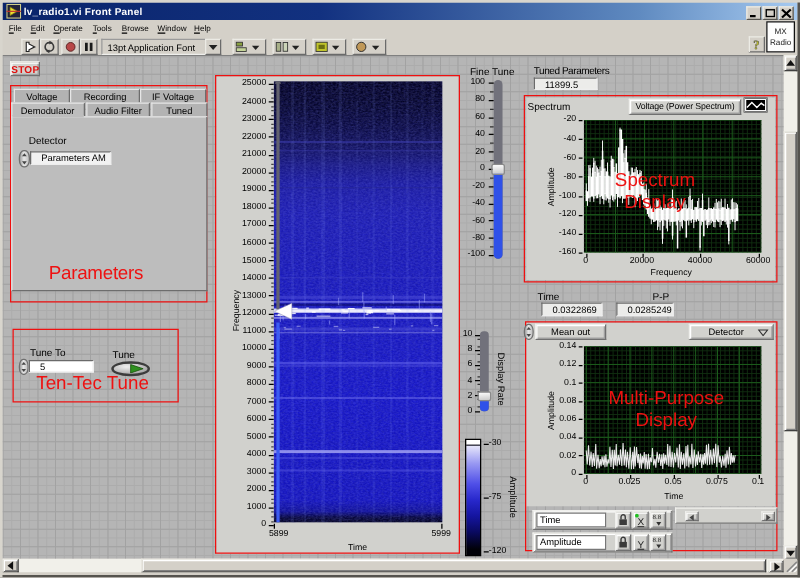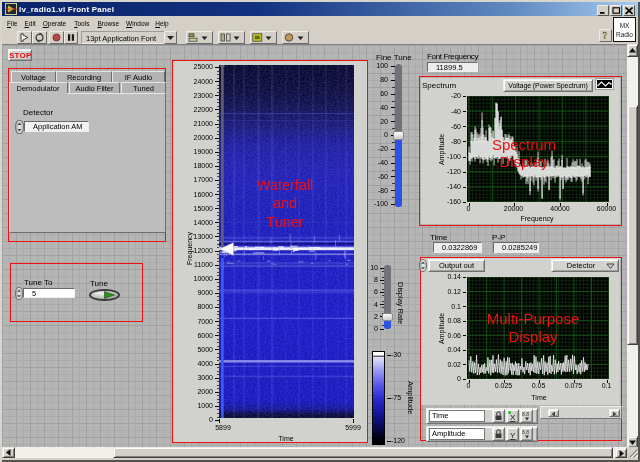--- a/index.html
+++ b/index.html
@@ -102,44 +102,46 @@
 <div class="tb" style="left:599px;top:29px;width:13px;height:13px"><svg width="11" height="11">
       <text x="2.5" y="9" font-size="10" font-weight="bold" fill="#caca30" stroke="#444" stroke-width="0.35" font-family="Liberation Serif">?</text>
     </svg></div>
 <div class="abs" style="left:613px;top:17px;width:23px;height:25px;background:#fdfdfd;border:1px solid #111;font-size:6.5px;text-align:center;line-height:1.45;padding-top:3px;color:#222">MX<br>Radio</div>
 
 <div class="panel">
 <div class="raised abs" style="left:6px;top:4px;width:24px;height:12px;text-align:center"><span style="color:#e01010;font-weight:bold;font-size:8px;line-height:11px;letter-spacing:0.2px">STOP</span></div>
 <div class="redbox" style="left:6px;top:23px;width:158px;height:174px"></div>
 <div class="abs" style="left:9px;top:25.5px;width:45px;height:11px;background:#b3b3b3;border:1px solid;border-color:#e6e6e6 #6d6d6d #6d6d6d #e6e6e6;border-bottom:none;text-align:center;font-size:7.5px;line-height:11px">Voltage</div>
 <div class="abs" style="left:54px;top:25.5px;width:56px;height:11px;background:#b3b3b3;border:1px solid;border-color:#e6e6e6 #6d6d6d #6d6d6d #e6e6e6;border-bottom:none;text-align:center;font-size:7.5px;line-height:11px">Recording</div>
-<div class="abs" style="left:110px;top:25.5px;width:53px;height:11px;background:#b3b3b3;border:1px solid;border-color:#e6e6e6 #6d6d6d #6d6d6d #e6e6e6;border-bottom:none;text-align:center;font-size:7.5px;line-height:11px">IF Audio</div>
+<div class="abs" style="left:110px;top:25.5px;width:53px;height:11px;background:#b3b3b3;border:1px solid;border-color:#e6e6e6 #6d6d6d #6d6d6d #e6e6e6;border-bottom:none;text-align:center;font-size:7.5px;line-height:11px">IF Voltage</div>
 <div class="abs" style="left:6.5px;top:36.5px;width:59px;height:11.5px;background:#bdbdbd;border:1px solid;border-color:#e6e6e6 #6d6d6d #6d6d6d #e6e6e6;border-bottom:none;text-align:center;font-size:7.5px;line-height:11px">Demodulator</div>
 <div class="abs" style="left:67px;top:36.5px;width:51px;height:11.5px;background:#b3b3b3;border:1px solid;border-color:#e6e6e6 #6d6d6d #6d6d6d #e6e6e6;border-bottom:none;text-align:center;font-size:7.5px;line-height:11px">Audio Filter</div>
 <div class="abs" style="left:119px;top:36.5px;width:45px;height:11.5px;background:#b3b3b3;border:1px solid;border-color:#e6e6e6 #6d6d6d #6d6d6d #e6e6e6;border-bottom:none;text-align:center;font-size:7.5px;line-height:11px">Tuned</div>
 <div class="abs" style="left:6.5px;top:48px;width:157px;height:140px;background:#bdbdbd;border:1px solid;border-color:#e6e6e6 #6d6d6d #6d6d6d #e6e6e6"></div>
 <div class="abs" style="left:7.5px;top:47px;width:57px;height:2px;background:#bdbdbd"></div>
 <div class="lbl" style="left:21px;top:63px">Detector</div>
 <div class="spin" style="left:13px;top:75px;width:9px;height:14px"><svg width="7" height="12">
         <path d="M3.5,1.5 L5.4,4 L1.6,4 Z" fill="#444"></path>
         <path d="M3.5,10.5 L5.4,8 L1.6,8 Z" fill="#444"></path>
       </svg></div>
-<div class="abs vbox" style="left:22px;top:76px;width:65px;height:11px;background:#f2f2f2">Application AM</div>
+<div class="abs vbox" style="left:22px;top:76px;width:65px;height:11px;background:#f2f2f2">Parameters AM</div>
+<div class="redtxt" style="left:37px;top:164.5px;font-size:15px;letter-spacing:-0.2px">Parameters</div>
 <div class="redbox" style="left:8px;top:218px;width:133px;height:59px"></div>
 <div class="lbl" style="left:22px;top:233px">Tune To</div>
 <div class="spin" style="left:13px;top:242px;width:8px;height:13px"><svg width="6" height="11">
         <path d="M3,1.5 L4.8,3.8 L1.2,3.8 Z" fill="#444"></path>
         <path d="M3,9.5 L4.8,7.2 L1.2,7.2 Z" fill="#444"></path>
       </svg></div>
 <div class="abs vbox" style="left:21px;top:242.5px;width:52px;height:10px;background:#fff">5</div>
 <div class="lbl" style="left:88px;top:234px">Tune</div>
 <div class="abs" style="left:86.5px;top:243.5px;width:31px;height:12.5px;border-radius:50%;background:radial-gradient(ellipse at 38% 30%,#f0f0f0,#b9b9b9 60%,#8a8a8a);border:2px solid #3c3c3c"></div>
 <svg class="abs" style="left:101px;top:246px" width="13" height="8">
       <path d="M1.5,0.6 L11.5,4 L1.5,7.4 Z" fill="#2f8f1f" stroke="#114a05" stroke-width="0.6"></path>
     </svg>
+<div class="redtxt" style="left:27px;top:252.5px;font-size:15px">Ten-Tec Tune</div>
 <div class="face" style="left:171px;top:15.5px;width:194px;height:382px"></div>
 <div class="redbox" style="left:170px;top:14.5px;width:196px;height:383.5px"></div>
 <div class="axis" style="left:161px;top:18.4px;width:50px;text-align:right">25000</div>
 <div class="tick" style="left:212.5px;top:22.0px;width:4.5px;height:1px"></div>
 <div class="axis" style="left:161px;top:32.5px;width:50px;text-align:right">24000</div>
 <div class="tick" style="left:212.5px;top:36.1px;width:4.5px;height:1px"></div>
 <div class="axis" style="left:161px;top:46.6px;width:50px;text-align:right">23000</div>
 <div class="tick" style="left:212.5px;top:50.2px;width:4.5px;height:1px"></div>
 <div class="axis" style="left:161px;top:60.8px;width:50px;text-align:right">22000</div>
 <div class="tick" style="left:212.5px;top:64.4px;width:4.5px;height:1px"></div>
@@ -381,21 +383,20 @@
       <path d="M3.4,-2.5 L6,2 L0.8,2 Z" fill="#62626e"></path>
       <rect x="2.1" y="1.5" width="2.6" height="181" fill="#62626e"></rect>
       <rect x="2.1" y="193" width="2.6" height="160" fill="#3c5cf2"></rect>
       <path d="M0.5,184 L14.5,177.5 L14.5,190.5 Z" fill="#ffffff" stroke="#8888aa" stroke-width="0.4"></path>
 </svg>
 <div class="tick" style="left:217px;top:373.5px;width:1px;height:4px"></div>
 <div class="tick" style="left:351px;top:373.5px;width:1px;height:4px"></div>
 <div class="axis" style="left:210px;top:379px;width:22px;text-align:center">5899</div>
 <div class="axis" style="left:340px;top:379px;width:22px;text-align:center">5999</div>
 <div class="axis" style="left:272px;top:390px;width:24px;text-align:center">Time</div>
-<div class="redtxt" style="left:283px;top:130.5px;font-size:14.5px;line-height:18.6px;text-align:center;transform:translateX(-50%)">Waterfall<br>and<br>Tuner</div>
 <div class="lbl" style="left:374px;top:7.5px">Fine Tune</div>
 <div class="axis" style="left:360px;top:17.4px;width:26px;text-align:right">100</div>
 <div class="tick" style="left:388.5px;top:21.0px;width:4px;height:1px"></div>
 <div class="axis" style="left:360px;top:31.2px;width:26px;text-align:right">80</div>
 <div class="tick" style="left:388.5px;top:34.8px;width:4px;height:1px"></div>
 <div class="axis" style="left:360px;top:45.0px;width:26px;text-align:right">60</div>
 <div class="tick" style="left:388.5px;top:48.6px;width:4px;height:1px"></div>
 <div class="axis" style="left:360px;top:58.8px;width:26px;text-align:right">40</div>
 <div class="tick" style="left:388.5px;top:62.4px;width:4px;height:1px"></div>
 <div class="axis" style="left:360px;top:72.6px;width:26px;text-align:right">20</div>
@@ -418,21 +419,21 @@
 <div class="tick" style="left:390px;top:69.3px;width:2.5px;height:1px;background:#333"></div>
 <div class="tick" style="left:390px;top:83.1px;width:2.5px;height:1px;background:#333"></div>
 <div class="tick" style="left:390px;top:96.9px;width:2.5px;height:1px;background:#333"></div>
 <div class="tick" style="left:390px;top:110.7px;width:2.5px;height:1px;background:#333"></div>
 <div class="tick" style="left:390px;top:124.5px;width:2.5px;height:1px;background:#333"></div>
 <div class="tick" style="left:390px;top:138.3px;width:2.5px;height:1px;background:#333"></div>
 <div class="tick" style="left:390px;top:152.1px;width:2.5px;height:1px;background:#333"></div>
 <div class="abs" style="left:392.5px;top:18.5px;width:7.5px;height:143px;background:#71717b;border-radius:3.5px"></div>
 <div class="abs" style="left:392.5px;top:90px;width:7.5px;height:71.5px;background:#2f51e8;border-radius:0 0 3.5px 3.5px"></div>
 <div class="abs" style="left:390.5px;top:86px;width:11.5px;height:8.5px;background:linear-gradient(175deg,#fdfdfd,#c9c9c9);border:1px solid #8a8a8a;border-radius:2px"></div>
-<div class="lbl" style="left:425px;top:7px;letter-spacing:-0.35px">Font Frequency</div>
+<div class="lbl" style="left:425px;top:7px;letter-spacing:-0.35px">Tuned Parameters</div>
 <div class="abs vbox" style="left:425px;top:16.5px;width:51px;height:10px">11899.5</div>
 <div class="face" style="left:419px;top:33px;width:199px;height:146px"></div>
 <div class="redbox" style="left:417px;top:31px;width:203px;height:150px"></div>
 <div class="lbl" style="left:420px;top:36px">Spectrum</div>
 <div class="raised abs" style="left:501px;top:33.5px;width:90px;height:13px;font-size:7px;line-height:12px;text-align:center;letter-spacing:-0.1px">Voltage (Power Spectrum)</div>
 <div class="abs" style="left:592.5px;top:32.5px;width:19px;height:12px;background:#000;border:1px solid #999;box-shadow:inset 0 0 0 1px #f8f8f8"><svg width="17" height="10">
         <path d="M1.5,7 L5.5,3 L9.5,7 L13,3.5 L15.5,5.5" stroke="#fff" stroke-width="1.1" fill="none"></path>
       </svg></div>
 <svg class="abs" style="left:464.5px;top:51px" width="142.5" height="106" viewBox="0 0 142.5 106">
 <rect width="142.5" height="106" fill="#000"></rect>
@@ -793,21 +794,21 @@
 <div class="tick" style="left:511.5px;top:157.5px;width:1px;height:3.5px"></div>
 <div class="axis" style="left:491.5px;top:160px;width:40px;text-align:center">20000</div>
 <div class="tick" style="left:558.0px;top:157.5px;width:1px;height:3.5px"></div>
 <div class="axis" style="left:538.0px;top:160px;width:40px;text-align:center">40000</div>
 <div class="tick" style="left:604.5px;top:157.5px;width:1px;height:3.5px"></div>
 <div class="axis" style="left:584.5px;top:160px;width:40px;text-align:center">60000</div>
 <div class="axis" style="left:512px;top:170px;width:46px;text-align:center">Frequency</div>
 <div class="redtxt" style="left:522px;top:91px;font-size:15px;line-height:17px;text-align:center;transform:translateX(-50%)">Spectrum<br>Display</div>
 <div class="lbl" style="left:428px;top:188px">Time</div>
 <div class="abs vbox" style="left:431px;top:197px;width:49px;height:11px">0.0322869</div>
-<div class="lbl" style="left:490px;top:188px">P-P</div>
+<div class="lbl" style="left:520px;top:188px">P-P</div>
 <div class="abs vbox" style="left:491px;top:197px;width:46px;height:11px">0.0285249</div>
 <div class="axis" style="left:360px;top:218.9px;width:16px;text-align:right">10</div>
 <div class="tick" style="left:378px;top:222.5px;width:4px;height:1px"></div>
 <div class="axis" style="left:360px;top:231.1px;width:16px;text-align:right">8</div>
 <div class="tick" style="left:378px;top:234.7px;width:4px;height:1px"></div>
 <div class="axis" style="left:360px;top:243.3px;width:16px;text-align:right">6</div>
 <div class="tick" style="left:378px;top:246.9px;width:4px;height:1px"></div>
 <div class="axis" style="left:360px;top:255.5px;width:16px;text-align:right">4</div>
 <div class="tick" style="left:378px;top:259.1px;width:4px;height:1px"></div>
 <div class="axis" style="left:360px;top:267.7px;width:16px;text-align:right">2</div>
@@ -835,21 +836,21 @@
 <div class="axis" style="left:389px;top:348.9px">-75</div>
 <div class="tick" style="left:385px;top:396.0px;width:3.5px;height:1px"></div>
 <div class="axis" style="left:389px;top:392.4px">-120</div>
 <div class="axis" style="left:404px;top:336px;writing-mode:vertical-rl;font-size:7.5px">Amplitude</div>
 <div class="face" style="left:419px;top:213px;width:199px;height:147px"></div>
 <div class="redbox" style="left:418px;top:212px;width:202px;height:184px"></div>
 <div class="spin" style="left:416.5px;top:214px;width:8px;height:13px"><svg width="6" height="11">
         <path d="M3,1.5 L4.8,3.8 L1.2,3.8 Z" fill="#444"></path>
         <path d="M3,9.5 L4.8,7.2 L1.2,7.2 Z" fill="#444"></path>
       </svg></div>
-<div class="raised abs" style="left:426px;top:214px;width:57px;height:13px;font-size:7.5px;line-height:12px;text-align:center">Output out</div>
+<div class="raised abs" style="left:426px;top:214px;width:57px;height:13px;font-size:7.5px;line-height:12px;text-align:center">Mean out</div>
 <div class="raised abs" style="left:549px;top:214px;width:68px;height:13px;font-size:7.5px;line-height:12px;text-align:center;padding-right:8px">Detector</div>
 <svg class="abs" style="left:604px;top:218px" width="9" height="6">
       <path d="M1,1 L8,1 L4.5,5.5 Z" fill="none" stroke="#333" stroke-width="0.9"></path>
     </svg>
 <svg class="abs" style="left:464.5px;top:232px" width="142.5" height="102" viewBox="0 0 142.5 102">
 <rect width="142.5" height="102" fill="#000"></rect>
 <g stroke="#113011" stroke-width="0.7">
         <line x1="2.00" y1="0" x2="2.00" y2="102"></line>
         <line x1="5.58" y1="0" x2="5.58" y2="102"></line>
         <line x1="9.16" y1="0" x2="9.16" y2="102"></line>

